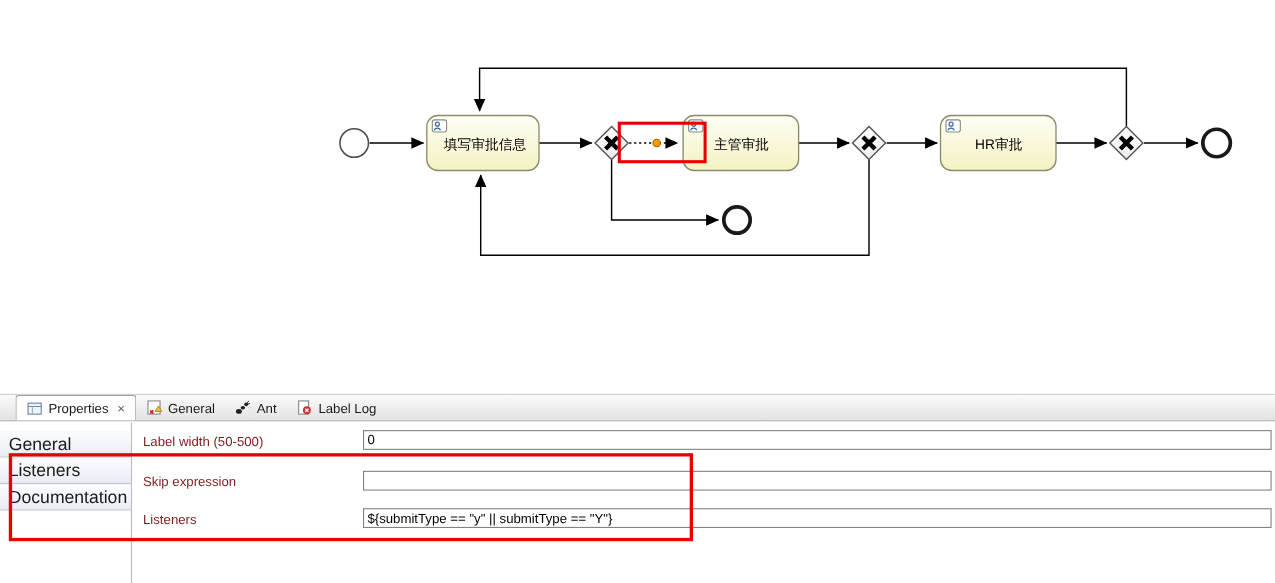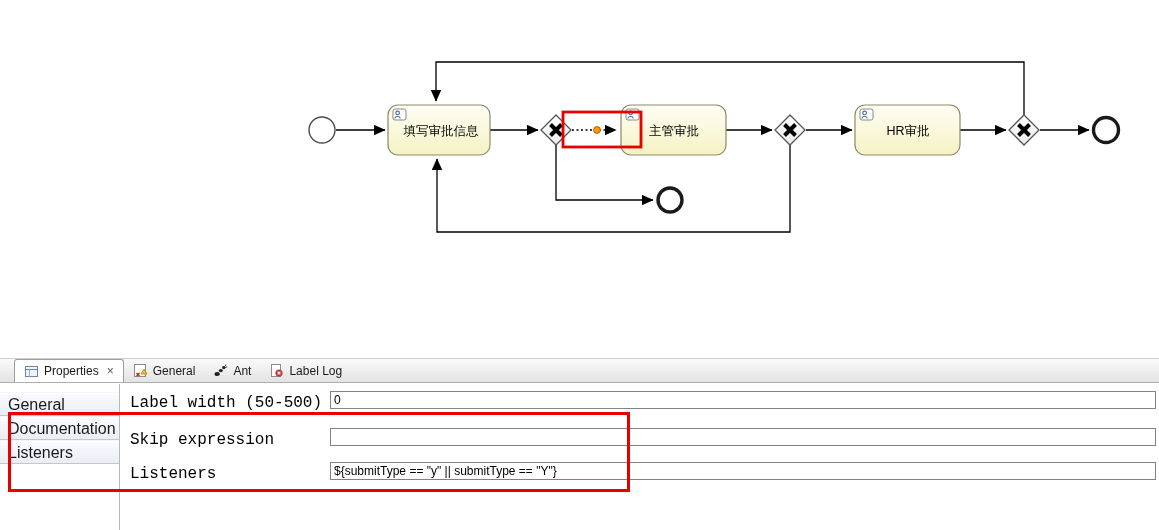--- a/index.html
+++ b/index.html
@@ -24,21 +24,21 @@
 
   
   .panel { position: absolute; top: 384px; left: 0; width: 1159px; height: 146px; background: #fff; }
   .side { position: absolute; left: 0; top: 0; width: 120px; height: 146px;
           border-right: 1px solid #b9b9b9; padding-top: 8px; background: #fff; }
   .side-item { height: 24px; line-height: 23px; padding-left: 8px; font-size: 16px; color: #1a1a1a;
                border-bottom: 1px solid #c6c6c6; border-top: 1px solid #f4f6f9;
                background: linear-gradient(#fbfcfe, #e9edf4); }
   .side-item.selected { font-weight: bold; }
 
-  .row-label { position: absolute; font-size: 16px; color: #000000; left: 130px; font-family: Liberation Mono, monospace; }
+  .row-label { position: absolute; font-size: 12px; color: #7f1d1d; left: 130px; }
   .field { position: absolute; left: 330px; right: 3px; height: 18px;
            border: 1px solid #828282; font-size: 12px; padding: 0 3px; color: #000;
            font-family: "Liberation Sans", sans-serif; background: #fff; outline: none; }
 
   
   .anno-rect { position: absolute; left: 8px; top: 412px; width: 622px; height: 80px;
                border: 3px solid #e60000; pointer-events: none; }
 </style>
 </head>
 <body>
@@ -159,24 +159,24 @@
       <span>Label Log</span>
     </div>
   </div>
 
   <div class="panel">
     <div class="side">
       <div class="side-item">
         <span>General</span>
       </div>
       <div class="side-item">
-        <span>Documentation</span>
+        <span>Listeners</span>
       </div>
       <div class="side-item">
-        <span>Listeners</span>
+        <span>Documentation</span>
       </div>
     </div>
 
     <div class="row-label" style="top:10px;">Label width (50-500)</div>
     <input class="field" style="top: 7px;" value="0">
 
     <div class="row-label" style="top:47px;">Skip expression</div>
     <input class="field" style="top: 44px;" value="">
 
     <div class="row-label" style="top:81px;">Listeners</div>

